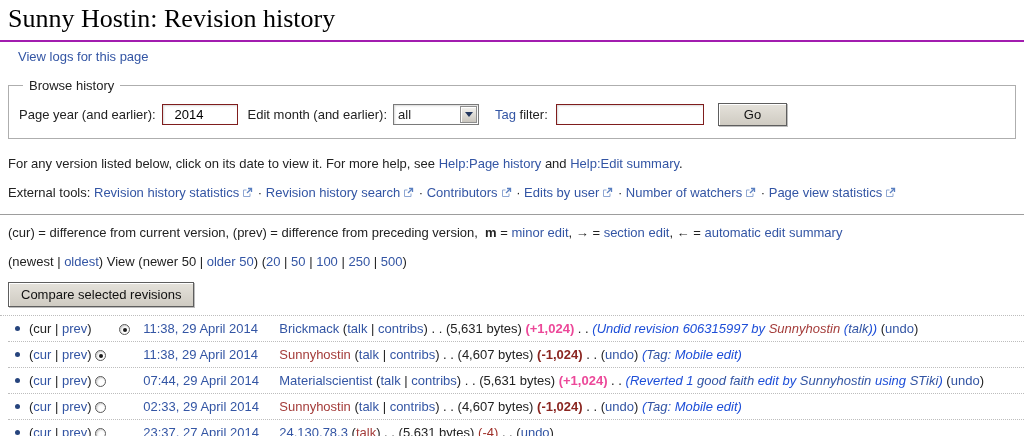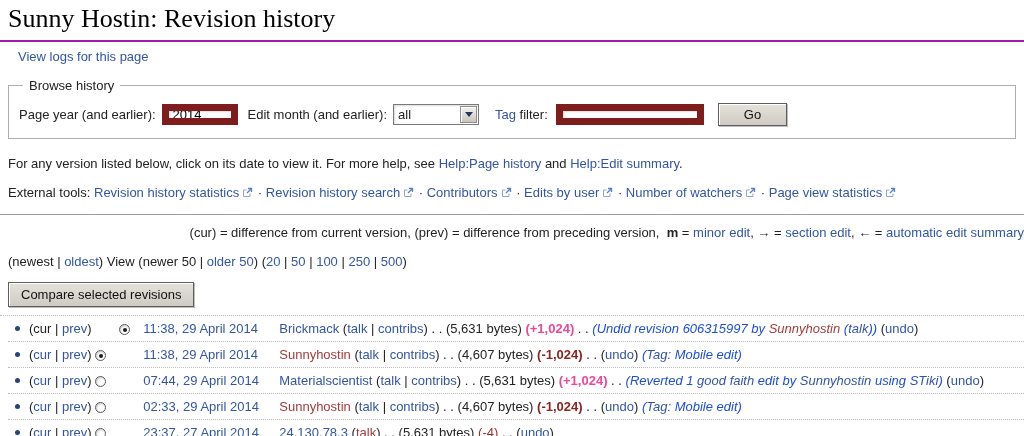--- a/index.html
+++ b/index.html
@@ -20,22 +20,22 @@
 
   .titlewrap { border-bottom:2px solid #a21caf; padding:4px 0 6px 8px; }
   h1 { font-family:"Liberation Serif", serif; font-weight:normal;
        font-size:26px; margin:0; color:#000; line-height:30px; }
 
   .viewlogs { margin:7px 0 14px 18px; }
 
   fieldset.browse { margin:0 8px 14px 8px; border:1px solid #aeaeae; padding:10px 10px 12px 10px; }
   fieldset.browse legend { padding:0 6px; margin-left:4px; color:#222; }
   .browse-row { display:flex; align-items:center; }
-  .tin { font:13px "Liberation Sans", sans-serif; border:7px solid #7f1d1d;
-         box-shadow: inset 1px 1px 2px #d9d9d9; height:21px; padding:1px 4px; background:#fff; }
+  .tin { font:13px "Liberation Sans", sans-serif; border:1px solid #7f1d1d;
+         box-shadow: inset 1px 1px 2px #d9d9d9; height:21px; padding:1px 12px; background:#fff; }
   .yearin { width:76px; margin:0 10px 0 6px; }
   .tagin { width:148px; margin:0 14px 0 8px; }
   .sel { position:relative; display:inline-flex; align-items:center; width:86px; height:21px;
          border:1px solid #7a7a7a; background:#fff; box-shadow: inset 1px 1px 2px #d9d9d9;
          padding-left:4px; margin:0 16px 0 6px; cursor:default;text-align:right; }
   .sel .arrowbtn { position:absolute; right:1px; top:1px; width:17px; height:17px;
          background:linear-gradient(#f4f3f0,#c9c5bd);
          border:1px solid #8f8f8f; box-shadow: inset 1px 1px 0 #fff;
          display:flex; align-items:center; justify-content:center; }
   .sel .arrow { width:0; height:0; border-left:4px solid transparent;
@@ -44,21 +44,21 @@
          background:linear-gradient(#e5e2db,#cfcbc2);
          border:1px solid #5e5e5e; box-shadow: inset 1px 1px 0 #ffffff, 1px 1px 0 #bdbdbd;
          padding:3px 25px; cursor:pointer; }
   .go { margin-left:0; }
   .compare { margin:8px 0 2px 8px; padding:4px 12px; }
 
   .textline { margin:0 0 8px 8px; line-height:21px; }
   .exttools { margin:0 0 6px 8px; line-height:21px; }
   .extico { display:inline-block; margin:0 1px 0 3px; vertical-align:-1px; }
   hr.div { border:0; border-top:1px solid #9d9d9d; margin:10px 0 8px 0; }
-  .legendline { margin:0 0 9px 8px; line-height:20px;text-align:right; }
+  .legendline { margin:0 0 9px 8px; line-height:20px; }
   .navline { margin:0 0 2px 8px; line-height:20px; }
 
   ul.revs { list-style:none; margin:6px 0 0 0; padding:0 0 0 8px;
             border-top:1px dotted #bdbdbd; }
   ul.revs li { border-bottom:1px dotted #bdbdbd; padding:5px 0 5px 0;
                white-space:nowrap; line-height:15px; }
   ul.revs li::before { content:""; display:inline-block; width:5px; height:5px;
                border-radius:50%; background:#26447d; margin:0 9px 2px 7px; vertical-align:middle; }
   .rslot { display:inline-block; width:24px; text-align:left; }
   .radio { display:inline-block; width:11px; height:11px; border-radius:50%;

